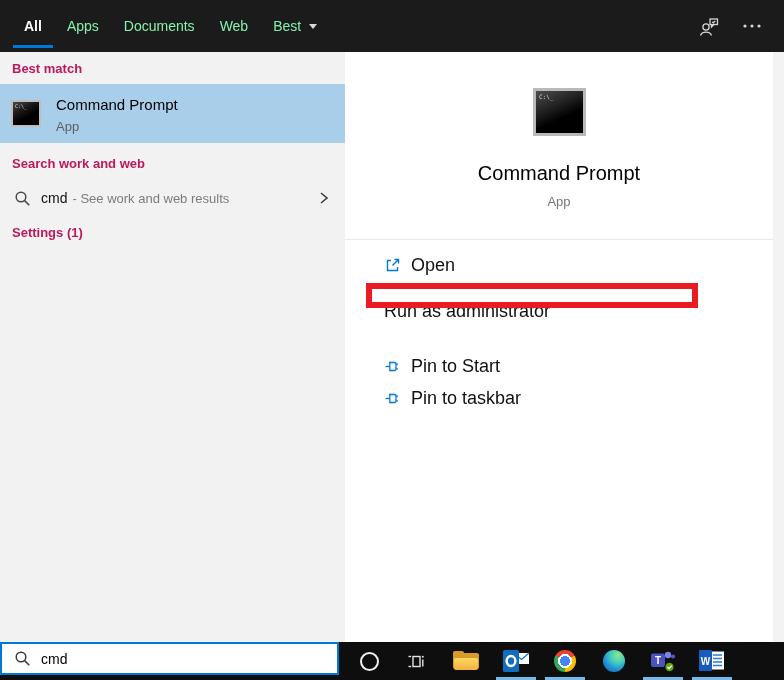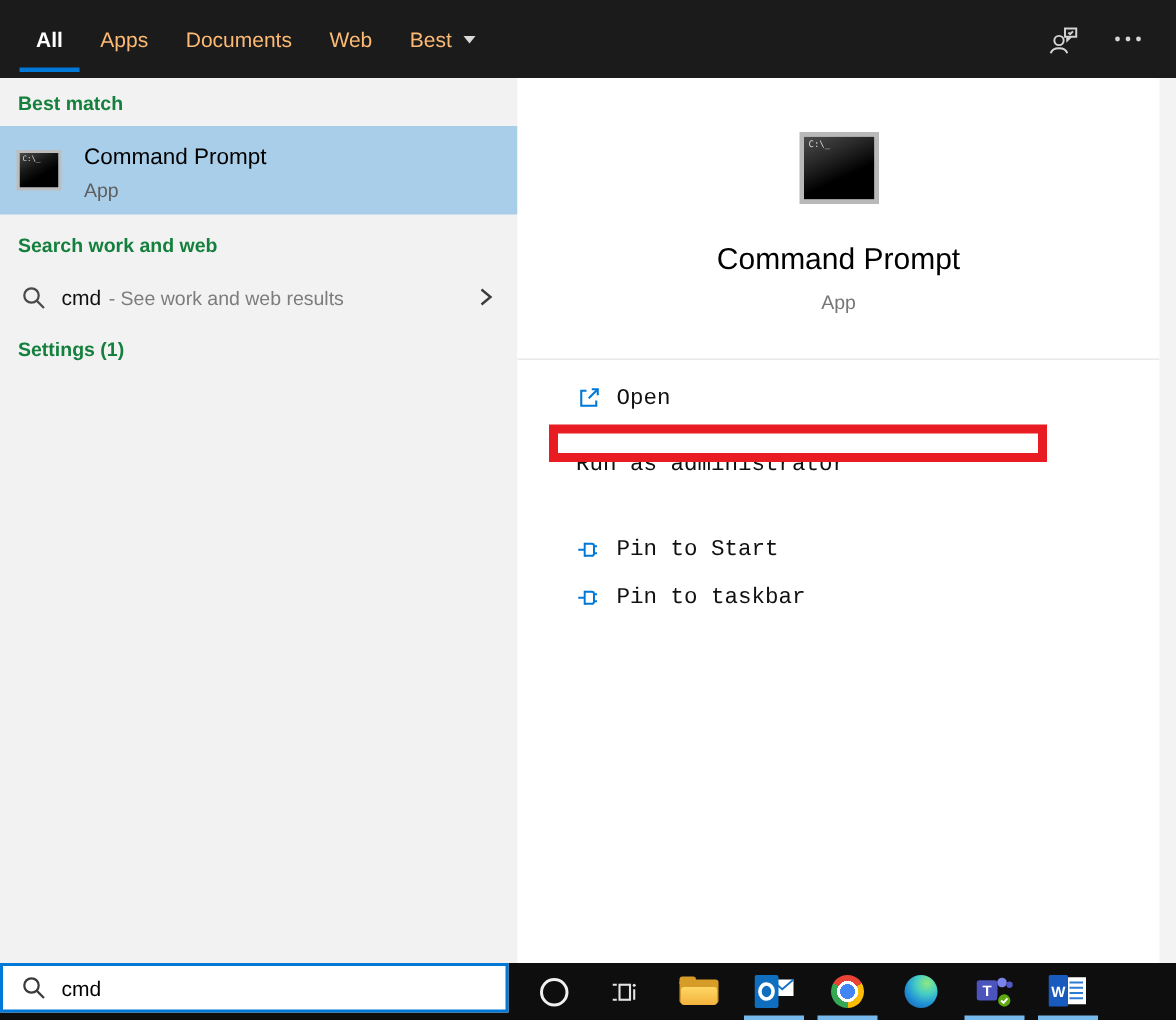--- a/index.html
+++ b/index.html
@@ -2,31 +2,31 @@
 <html><head>
 <meta charset="utf-8">
 <style>
   * { margin:0; padding:0; box-sizing:border-box; }
   html,body { width:784px; height:680px; }
   body { font-family:"Liberation Sans", sans-serif; background:#fff; overflow:hidden; }
   .screen { position:relative; width:668px; height:680px; background:#fff; }
 
   
   .topbar { position:absolute; left:0; top:0; width:784px; height:52px; background:#1b1b1c; display:flex; align-items:center; padding-left:24px; }
-  .tab { position:relative; color:#fdba74; font-size:14px; margin-right:25px; height:52px; display:flex; align-items:center; cursor:pointer; }
+  .tab { position:relative; color:#86efac; font-size:14px; margin-right:25px; height:52px; display:flex; align-items:center; cursor:pointer; }
   .tab.active { color:#ffffff; font-weight:bold; }
   .tab.active::after { content:""; position:absolute; left:-11px; right:-11px; bottom:4px; height:3px; background:#0078d7; }
   .caret-down { display:inline-block; margin-left:8px; width:0; height:0; border-left:4.5px solid transparent; border-right:4.5px solid transparent; border-top:5px solid #d9d9d9; }
   .topbar-ico { position:absolute; top:0; display:flex; align-items:center; height:52px; cursor:pointer; }
   .ico-feedback { left:697px; }
   .ico-more { left:740px; }
 
   
   .left-panel { position:absolute; left:0; top:52px; width:345px; height:590px; background:#f2f2f2; }
-  .section-h { position:absolute; left:12px; font-size:13px; font-weight:bold; color:#15803d; }
+  .section-h { position:absolute; left:12px; font-size:13px; font-weight:bold; color:#be185d; }
   .h-best { top:9px; }
   .h-web  { top:104px; }
   .h-settings { top:173px; }
   .bm-row { position:absolute; left:0; top:32px; width:345px; height:59px; background:#a9cee9; cursor:pointer; }
   .cmd-ico-sm { position:absolute; left:11px; top:16px; width:30px; height:27px; border:2px solid #bdbdbd; background:linear-gradient(150deg,#4a4a4a 0%,#161616 38%,#000 62%); }
   .cmd-ico-sm::before { content:"C:\\_"; position:absolute; left:2px; top:1px; color:#ddd; font-family:"DejaVu Sans Mono", monospace; font-size:5px; }
   .bm-title { position:absolute; left:56px; top:12px; font-size:15px; color:#000; }
   .bm-sub { position:absolute; left:56px; top:35px; font-size:13px; color:#5e5e5e; }
   .web-row { position:absolute; left:0; top:129px; width:345px; height:34px; display:flex; align-items:center; cursor:pointer; }
   .web-row .mag { margin-left:14px; }
@@ -37,21 +37,21 @@
   
   .right-panel { position:absolute; left:345px; top:52px; width:439px; height:590px; background:#ffffff; }
   .scroll-track { position:absolute; left:428px; top:0; width:11px; height:590px; background:#f3f3f3; }
   .cmd-ico-lg { position:absolute; left:188px; top:36px; width:53px; height:48px; border:3px solid #b9b9b9; background:linear-gradient(155deg,#4d4d4d 0%,#242424 35%,#000 62%); }
   .cmd-ico-lg::before { content:"C:\\_"; position:absolute; left:3px; top:2px; color:#d8d8d8; font-family:"DejaVu Sans Mono", monospace; font-size:6px; }
   .app-title { position:absolute; left:0; top:110px; width:428px; text-align:center; font-size:20px; color:#000; }
   .app-sub { position:absolute; left:0; top:142px; width:428px; text-align:center; font-size:13px; color:#767676; }
   .divider { position:absolute; left:0; top:187px; width:428px; height:1px; background:#e9e9e9; }
   .action-row { position:absolute; left:39px; height:22px; display:flex; align-items:center; gap:10px; cursor:pointer; }
   .a0 { top:202px; } .a1 { top:239px;flex-direction:column; } .a2 { top:271px; } .a3 { top:303px; } .a4 { top:335px; }
-  .action-label { font-size:15px; color:#111;font-family:Liberation Mono, monospace; }
+  .action-label { font-size:18px; color:#111; }
   .red-box { position:absolute; left:21px; top:231px; width:332px; height:25px; border:6px solid #e81c22; pointer-events:none; }
 
   
   .taskbar { position:absolute; left:0; top:642px; width:784px; height:38px; background:#0e0e0e; }
   .search-box { position:absolute; left:0; top:0; width:339px; height:33px; background:#fff; border:2px solid #0078d7; display:flex; align-items:center; }
   .search-box .mag { margin-left:12px; }
   .search-input { border:none; outline:none; margin-left:10px; font-size:14px; color:#000; width:270px; background:transparent; font-family:"Liberation Sans", sans-serif; }
   .tb-btn { position:absolute; top:0; width:40px; height:38px; display:flex; align-items:center; justify-content:center; cursor:pointer; }
   .tb-btn.running::after { content:""; position:absolute; left:0; bottom:0; width:40px; height:3px; background:#76b9ed; }
   .t-cortana { left:349px; } .t-taskview { left:397px; } .t-explorer { left:446px; }

